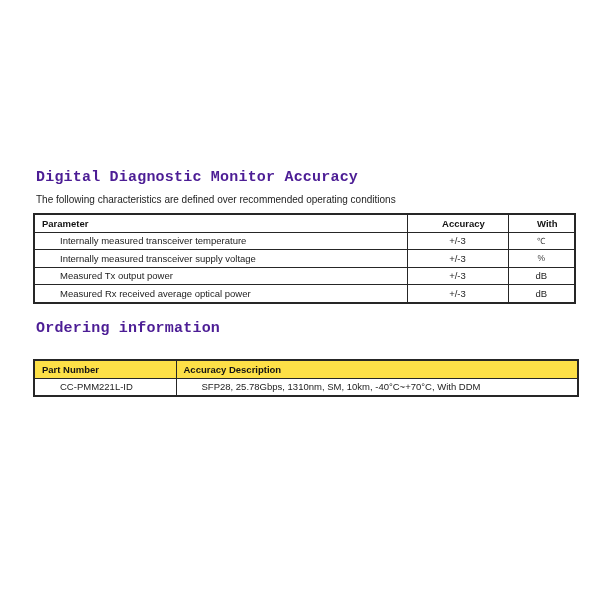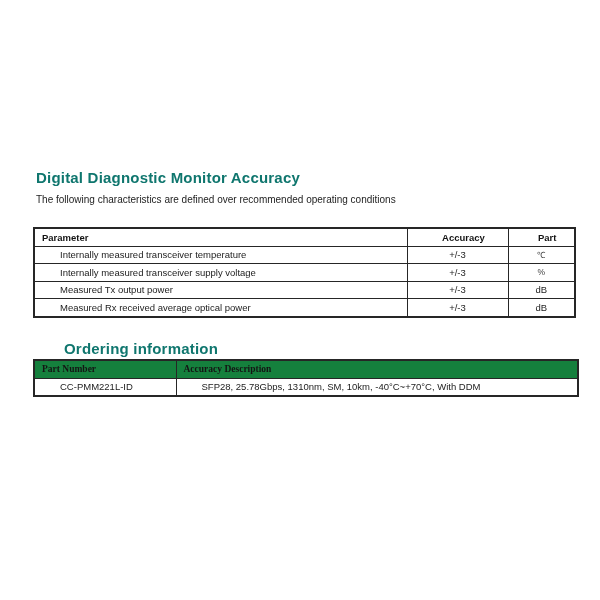--- a/index.html
+++ b/index.html
@@ -14,62 +14,63 @@
     background: #ffffff;
     font-family: "Liberation Sans", sans-serif;
     color: #1c1c1c;
     overflow: hidden;
   }
   .section-title {
     position: absolute;
     margin: 0;
     font-size: 15px;
     font-weight: bold;
-    color: #0f766e;
+    color: #4c1d95;
     letter-spacing: 0.2px;
     white-space: nowrap;
+    font-family: Liberation Mono, monospace;
   }
   #title1 { left: 36px; top: 169px; }
-  #title2 { left: 36px; top: 340px; margin-left: 28px; }
+  #title2 { left: 36px; top: 320px; }
   .note {
     position: absolute;
     left: 36px;
     top: 194px;
     margin: 0;
     font-size: 10px;
     color: #232323;
     white-space: nowrap;
   }
   table {
     position: absolute;
     border-collapse: collapse;
     table-layout: fixed;
     border: 2px solid #262626;
   }
-  #table1 { left: 33px; top: 227px; width: 541px; }
+  #table1 { left: 33px; top: 213px; width: 541px; }
   #table2 { left: 33px; top: 359px; width: 544px; }
   th, td {
     border: 1.5px solid #262626;
     font-size: 9.5px;
     height: 16.5px;
     padding: 0 2px;
     overflow: hidden;
     white-space: nowrap;
     color: #1c1c1c;
   }
   th {
     font-weight: bold;
     text-align: left;
     padding-left: 7px;
     color: #141414;
   }
   #table1 th.center { text-align: center; padding-left: 14px; }
   td.left { text-align: left; padding-left: 25px; }
   td.center { text-align: center; }
-  #table2 th { background: #15803d; font-family: Liberation Serif, serif; }
+  #table2 th { background: #fde047; }
   .unit-symbol { font-size: 8.5px; color: #3d3d3d; }
 </style>
 </head>
 <body>
 
 <div class="page">
 
   <h2 class="section-title" id="title1">Digital Diagnostic Monitor Accuracy</h2>
 
   <p class="note">The following characteristics are defined over recommended operating conditions</p>
@@ -77,21 +78,21 @@
   <table id="table1">
     <colgroup>
       <col style="width:373px">
       <col style="width:101px">
       <col style="width:67px">
     </colgroup>
     <thead>
       <tr>
         <th>Parameter</th>
         <th class="center">Accuracy</th>
-        <th class="center">Part</th>
+        <th class="center">With</th>
       </tr>
     </thead>
     <tbody id="table1-body">
         <tr>
           <td class="left">Internally measured transceiver temperature</td>
           <td class="center">+/-3</td>
           <td class="center unit-symbol">℃</td>
         </tr>
         <tr>
           <td class="left">Internally measured transceiver supply voltage</td>

